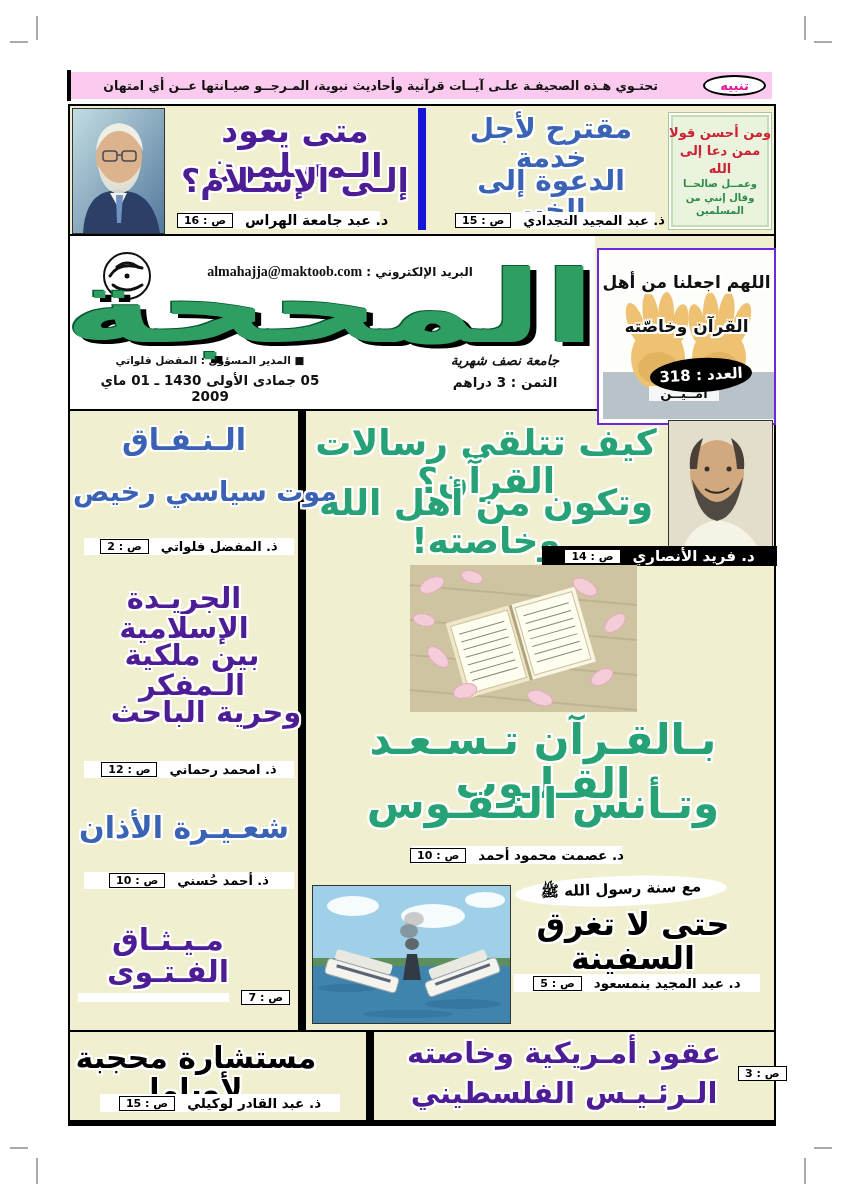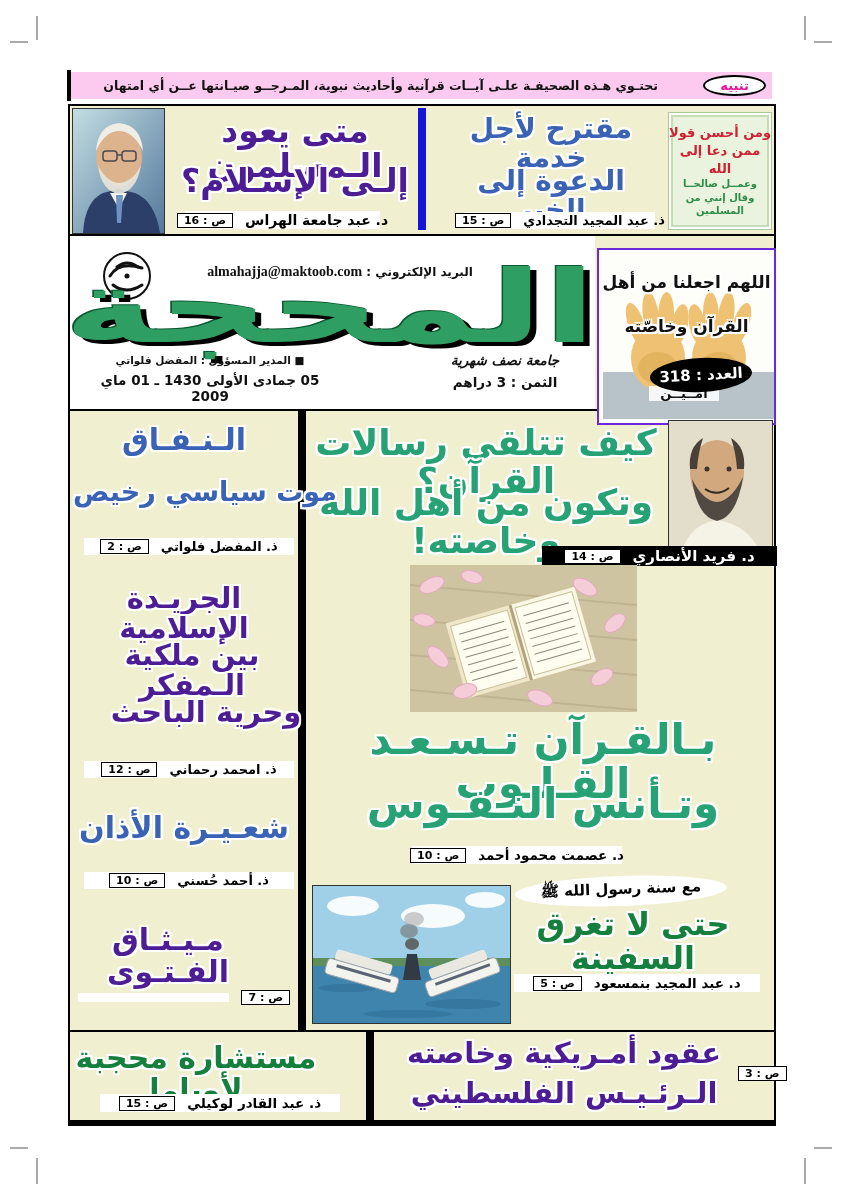--- a/index.html
+++ b/index.html
@@ -13,21 +13,21 @@
   .banner-end{position:absolute;left:-1px;top:-2px;width:4px;height:31px;background:#000;}
   .badge{border:2px solid #000;border-radius:50%;background:#fff;color:#e6179b;
          font-weight:bold;font-size:13px;padding:1px 15px;margin:0 6px 0 10px;white-space:nowrap;}
   .banner-text{flex:1;text-align:center;font-weight:bold;font-size:12.5px;color:#111;}
   
   .page{position:absolute;left:68px;top:104px;width:704px;height:1014px;
         border:2px solid #000;border-bottom:6px solid #000;background:#f0efd0;direction:rtl;}
   .hl{position:absolute;text-align:center;font-weight:bold;line-height:1.05;direction:rtl;}
   .ow{text-shadow:-2px -2px 0 #fff,2px -2px 0 #fff,-2px 2px 0 #fff,2px 2px 0 #fff,
       -2px 0 0 #fff,2px 0 0 #fff,0 -2px 0 #fff,0 2px 0 #fff;}
-  .c-red{color:#4c1d95;} .c-blue{color:#3a62b5;} .c-green{color:#27a274;} .c-black{color:#15803d;}
+  .c-red{color:#4c1d95;} .c-blue{color:#3a62b5;} .c-green{color:#27a274;} .c-black{color:#000000;}
   .byline{position:absolute;background:#fff;display:flex;align-items:center;justify-content:center;
           gap:12px;padding:1px 5px;font-weight:bold;font-size:14px;direction:rtl;white-space:nowrap;}
   .pagebox{border:1px solid #000;background:#fff;color:#000;font-size:11px;font-weight:bold;
            padding:0 6px;white-space:nowrap;}
   .byline-dark{background:#000;color:#fff;}
   .rule{position:absolute;background:#000;}
   .photo-frame{position:absolute;border:1px solid #333;overflow:hidden;}
   
   .verse{position:absolute;left:598px;top:6px;width:102px;height:116px;background:#e9f3dd;
          border:1px solid #a9c799;box-shadow:inset 0 0 0 2px #fff,inset 0 0 0 4px #c6dcb4;

